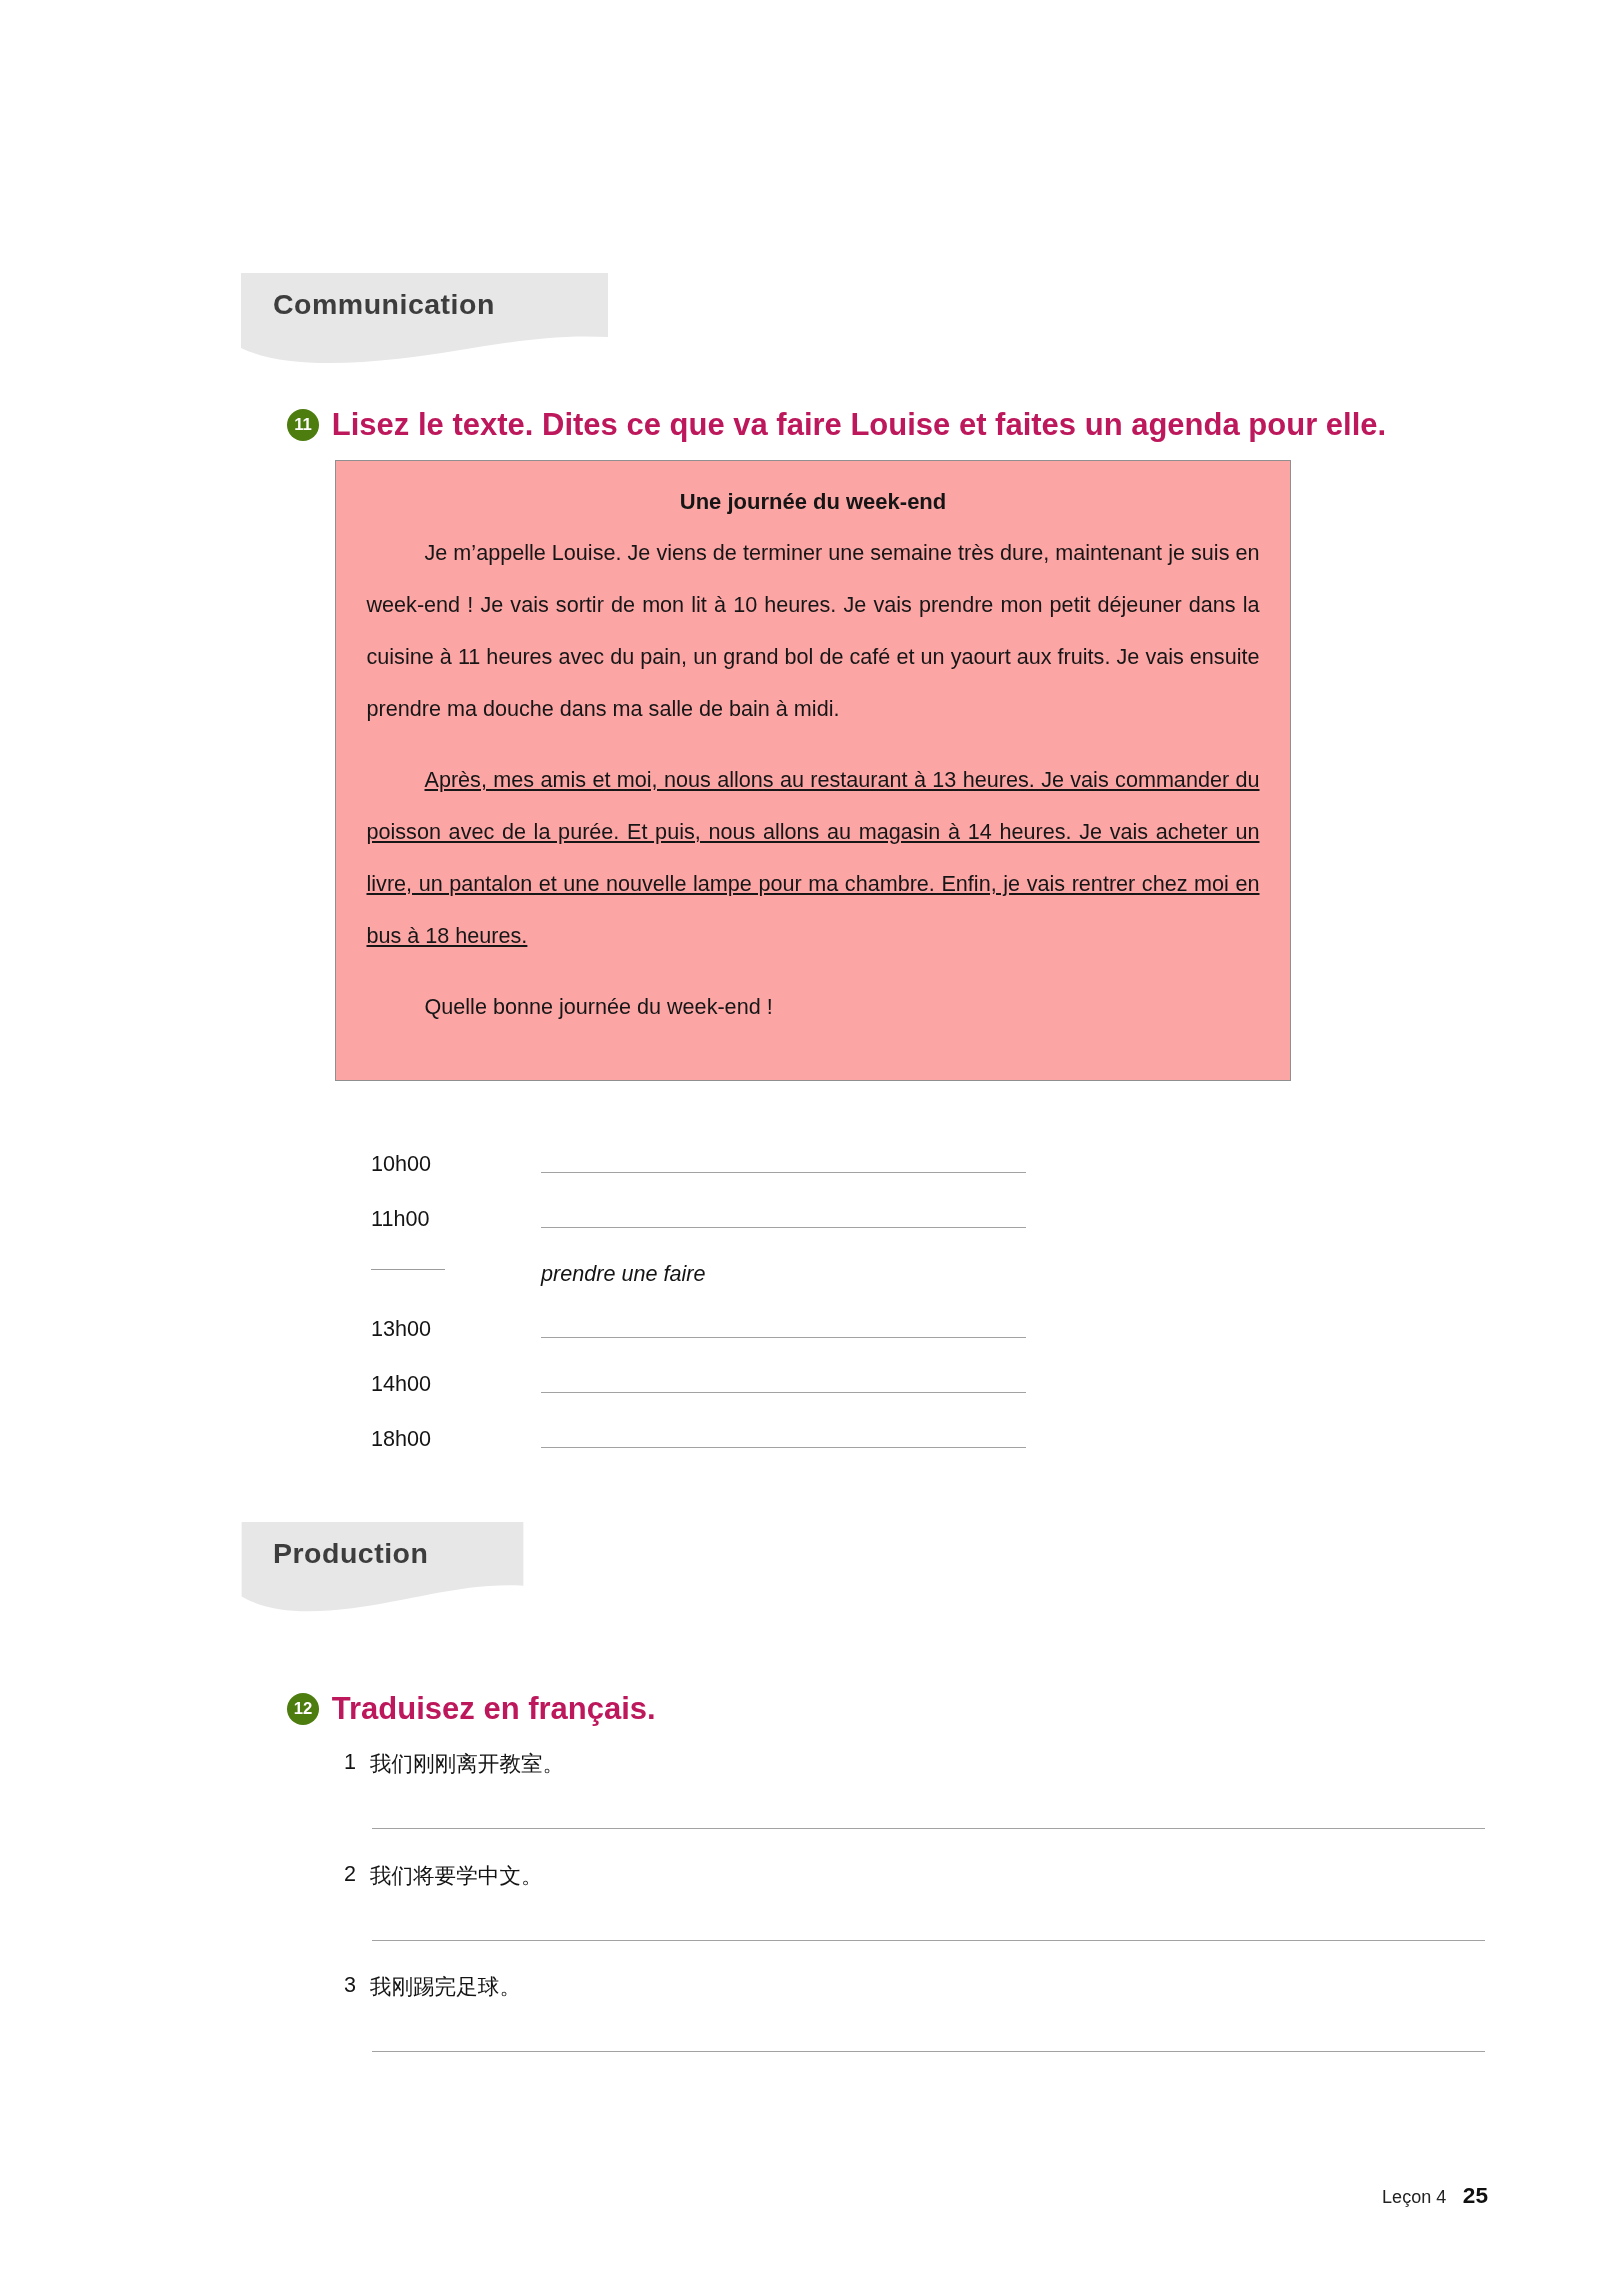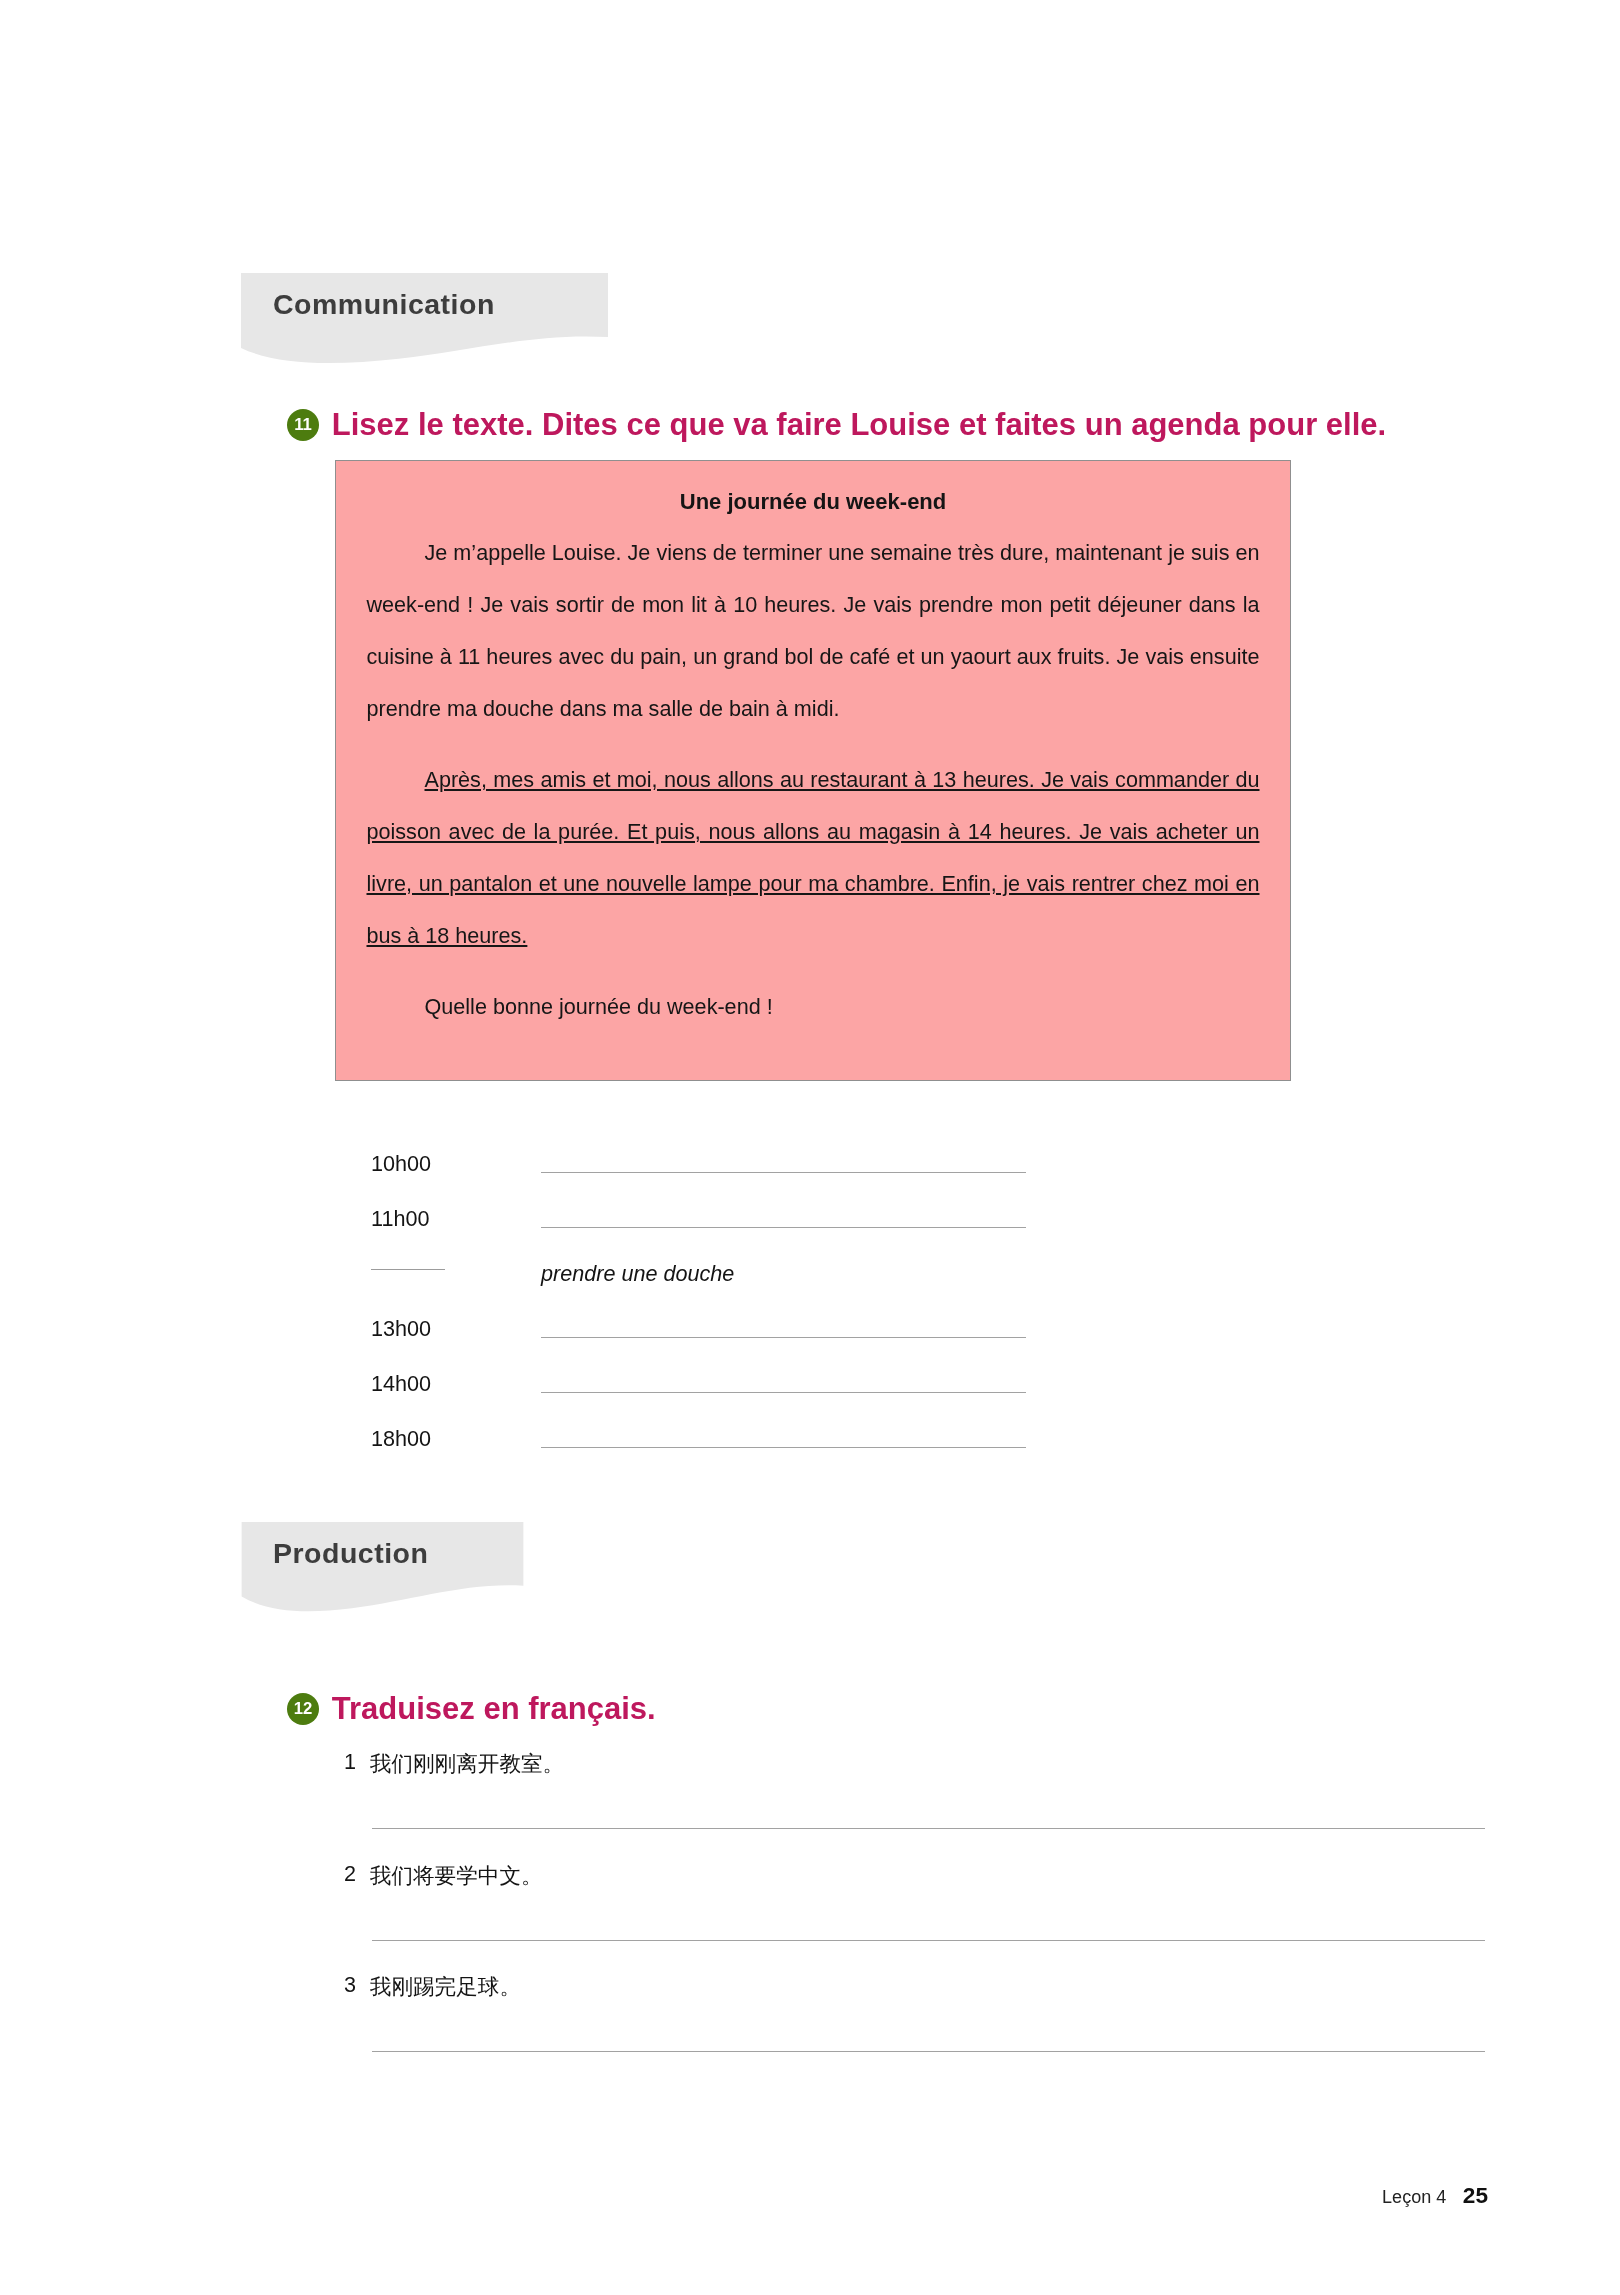--- a/index.html
+++ b/index.html
@@ -165,21 +165,21 @@
   <div class="agenda-row">
     <span class="agenda-time">10h00</span>
     <span class="agenda-answer-line"></span>
   </div>
   <div class="agenda-row">
     <span class="agenda-time">11h00</span>
     <span class="agenda-answer-line"></span>
   </div>
   <div class="agenda-row">
     <span class="agenda-time"><span class="agenda-time-blank-line"></span></span>
-    <span class="agenda-prefilled">prendre une douche</span>
+    <span class="agenda-prefilled">prendre une faire</span>
   </div>
   <div class="agenda-row">
     <span class="agenda-time">13h00</span>
     <span class="agenda-answer-line"></span>
   </div>
   <div class="agenda-row">
     <span class="agenda-time">14h00</span>
     <span class="agenda-answer-line"></span>
   </div>
   <div class="agenda-row">

